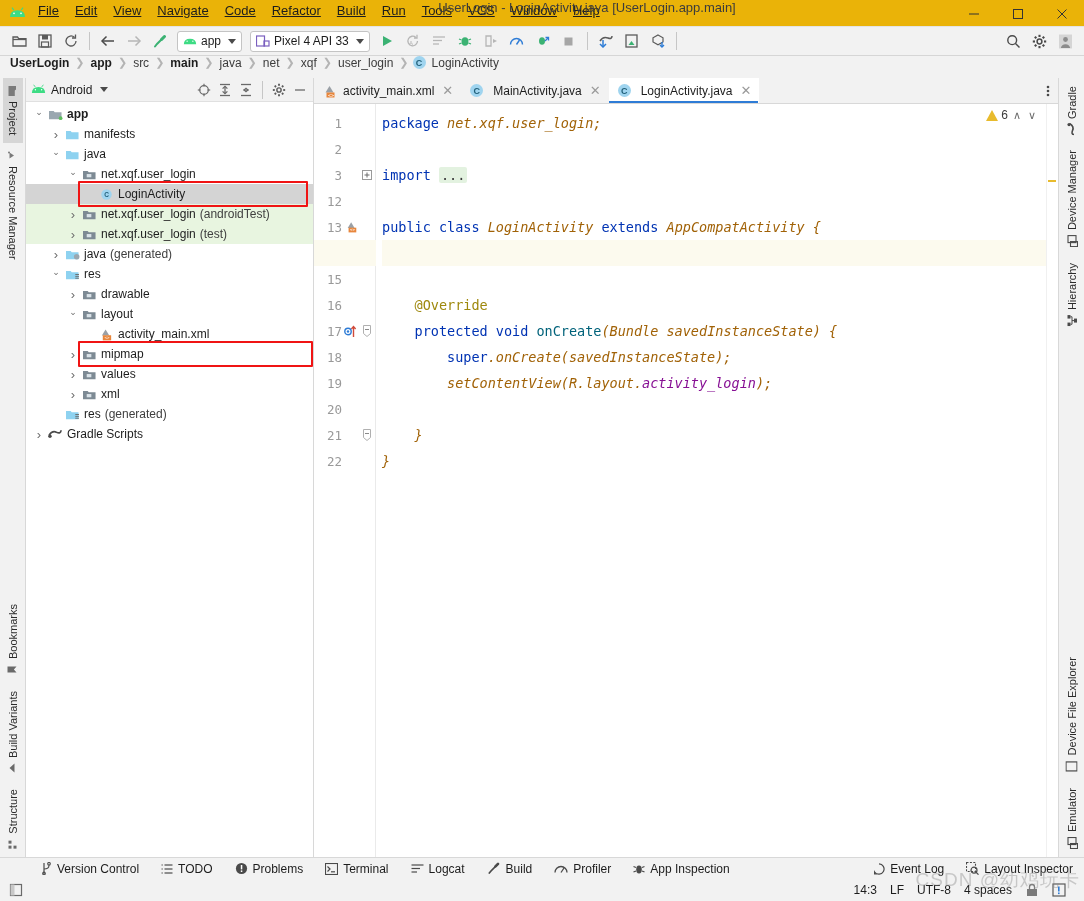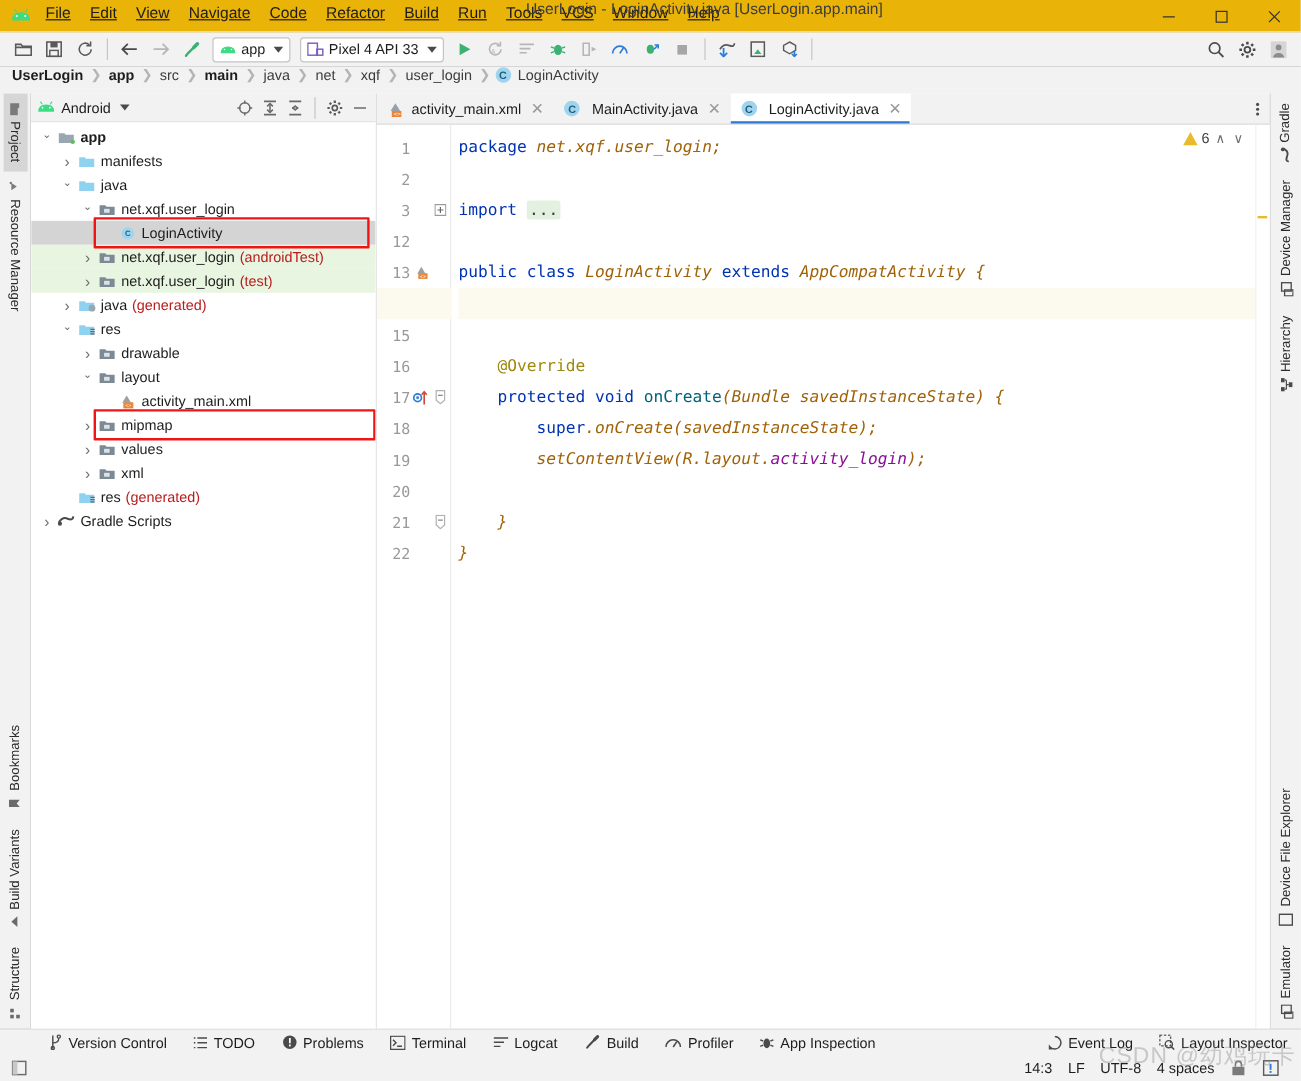--- a/index.html
+++ b/index.html
@@ -179,21 +179,21 @@
   }
   .trow.sel { background: #d4d4d4; }
   .trow.gen { background: #e8f5e0; }
   .arrow {
     width: 14px; display: flex; align-items: center; justify-content: center;
     color: #6e6e6e; font-size: 9px;
   }
   .arrow.none { visibility: hidden; }
   .ticon { width: 18px; display: flex; align-items: center; justify-content: center; margin-right: 3px;}
   .tlabel.bold { font-weight: bold; }
-  .tdim { color: #b91c1c; margin-left: 4px; }
+  .tdim { color: #404040; margin-left: 4px; }
   .hl-box {
     position: absolute;
     border: 2px solid #f01414;
     pointer-events: none;
     border-radius: 1px;
   }
 
   
   .editor-area {
     flex: 1 1 auto;

